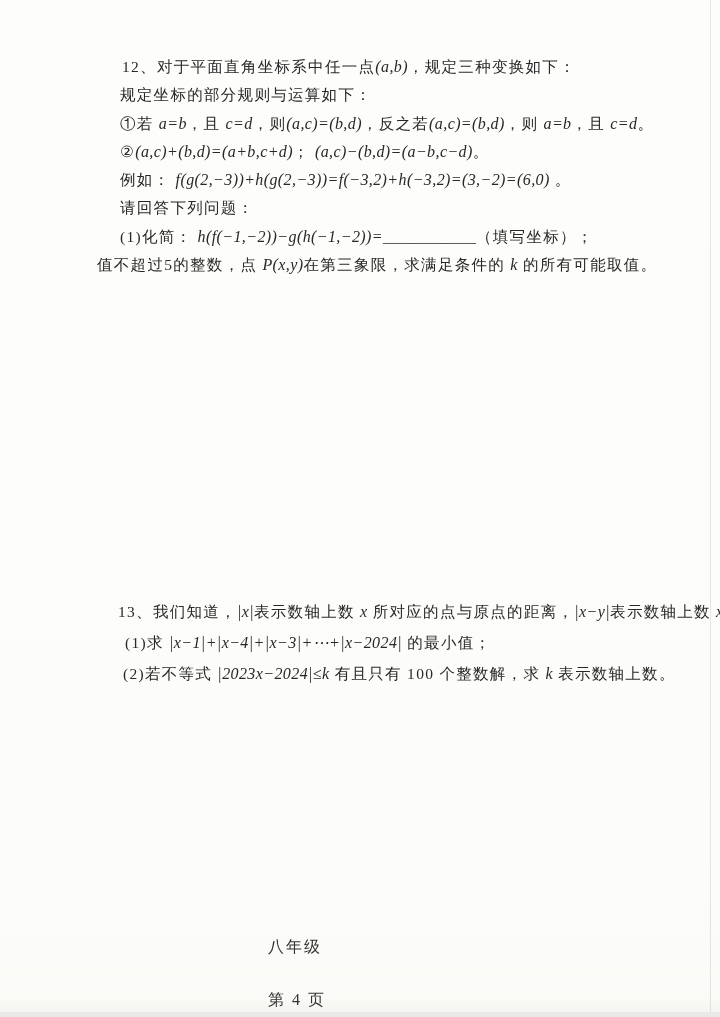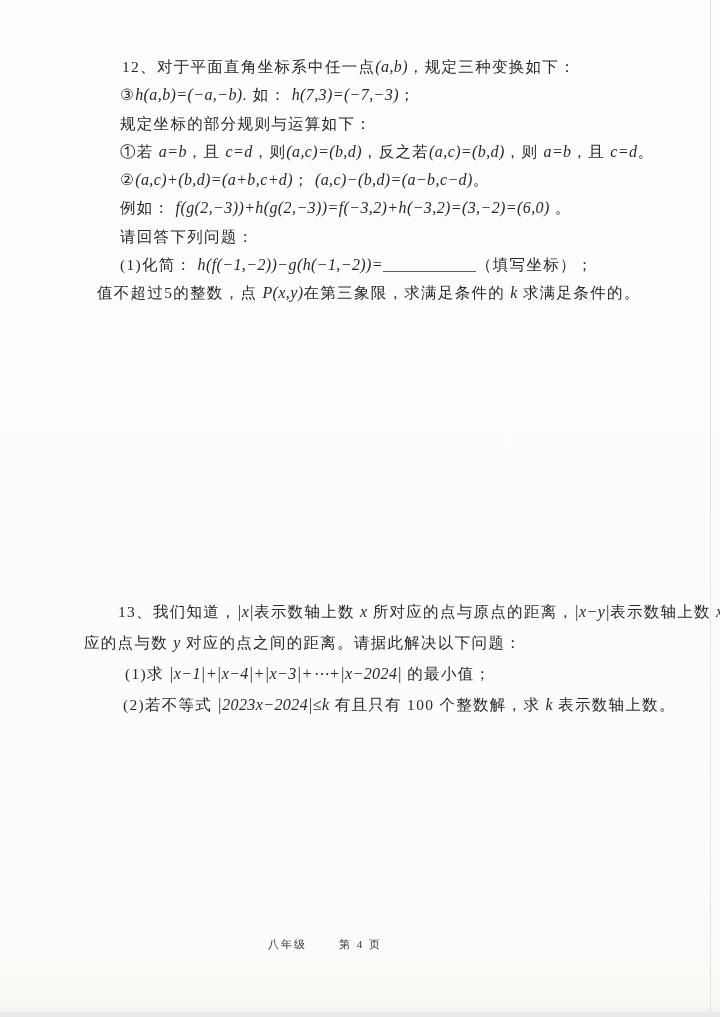--- a/index.html
+++ b/index.html
@@ -16,52 +16,50 @@
   .block{position:absolute;}
   .block-p12{left:97px;top:53px;width:552px;font-size:15.5px;line-height:28.3px;}
   .block-p13{left:84px;top:596px;width:578px;font-size:15.5px;line-height:31px;}
   .line{white-space:nowrap;}
   .seg-cn{letter-spacing:1.3px;font-weight:500;}
   .seg-m{font-style:italic;letter-spacing:0.4px;font-size:16px;}
   .seg-u{letter-spacing:0;font-weight:400;}
   .footer{
     position:absolute;left:268px;top:937px;
     display:flex;gap:32px;
-    font-size:11px;color:#333;
-    letter-spacing:2px;font-weight:500;
+    font-size:16px;color:#333;
+    letter-spacing:2px;font-weight:500;flex-direction:column;
   }
   .scan-edge{
     position:absolute;right:9px;top:0;bottom:0;width:1px;
     background:rgba(170,170,163,0.28);
   }
   .scan-bottom{
     position:absolute;left:0;right:0;bottom:0;height:14px;
     background:linear-gradient(180deg, rgba(0,0,0,0) 0%, rgba(120,120,110,0.05) 100%);
   }
 </style>
 </head>
 <body>
 
 <div class="page">
 
   <div class="block block-p12">
       <div class="line" style="padding-left: 25px;"><span class="seg-cn">12、对于平面直角坐标系中任一点</span><span class="seg-m">(a,b)</span><span class="seg-cn">，规定三种变换如下：</span></div>
-      <div class="line" style="padding-left: 23px;"><span class="seg-cn">③</span><span class="seg-m">h(a,b)=(−a,−b)</span><span class="seg-cn">. 如： </span><span class="seg-m">h(7,3)=(−7,−3)</span><span class="seg-cn">；</span></div>
       <div class="line" style="padding-left: 23px;"><span class="seg-cn">规定坐标的部分规则与运算如下：</span></div>
       <div class="line" style="padding-left: 23px;"><span class="seg-cn">①若 </span><span class="seg-m">a=b</span><span class="seg-cn">，且 </span><span class="seg-m">c=d</span><span class="seg-cn">，则</span><span class="seg-m">(a,c)=(b,d)</span><span class="seg-cn">，反之若</span><span class="seg-m">(a,c)=(b,d)</span><span class="seg-cn">，则 </span><span class="seg-m">a=b</span><span class="seg-cn">，且 </span><span class="seg-m">c=d</span><span class="seg-cn">。</span></div>
       <div class="line" style="padding-left: 23px;"><span class="seg-cn">②</span><span class="seg-m">(a,c)+(b,d)=(a+b,c+d)</span><span class="seg-cn">； </span><span class="seg-m">(a,c)−(b,d)=(a−b,c−d)</span><span class="seg-cn">。</span></div>
       <div class="line" style="padding-left: 23px;"><span class="seg-cn">例如： </span><span class="seg-m">f(g(2,−3))+h(g(2,−3))=f(−3,2)+h(−3,2)=(3,−2)=(6,0)</span><span class="seg-cn"> 。</span></div>
       <div class="line" style="padding-left: 23px;"><span class="seg-cn">请回答下列问题：</span></div>
       <div class="line" style="padding-left: 23px;"><span class="seg-cn">(1)化简： </span><span class="seg-m">h(f(−1,−2))−g(h(−1,−2))=</span><span class="seg-u">____________</span><span class="seg-cn">（填写坐标）；</span></div>
-      <div class="line"><span class="seg-cn">值不超过5的整数，点 </span><span class="seg-m">P(x,y)</span><span class="seg-cn">在第三象限，求满足条件的 </span><span class="seg-m">k</span><span class="seg-cn"> 求满足条件的。</span></div>
+      <div class="line"><span class="seg-cn">值不超过5的整数，点 </span><span class="seg-m">P(x,y)</span><span class="seg-cn">在第三象限，求满足条件的 </span><span class="seg-m">k</span><span class="seg-cn"> 的所有可能取值。</span></div>
     </div>
 
   <div class="block block-p13">
       <div class="line" style="padding-left: 34px;"><span class="seg-cn">13、我们知道，</span><span class="seg-m">|x|</span><span class="seg-cn">表示数轴上数 </span><span class="seg-m">x</span><span class="seg-cn"> 所对应的点与原点的距离，</span><span class="seg-m">|x−y|</span><span class="seg-cn">表示数轴上数 </span><span class="seg-m">x</span></div>
-      <div class="line"><span class="seg-cn">应的点与数 </span><span class="seg-m">y</span><span class="seg-cn"> 对应的点之间的距离。请据此解决以下问题：</span></div>
       <div class="line" style="padding-left: 41px;"><span class="seg-cn">(1)求 </span><span class="seg-m">|x−1|+|x−4|+|x−3|+⋯+|x−2024|</span><span class="seg-cn"> 的最小值；</span></div>
       <div class="line" style="padding-left: 39px;"><span class="seg-cn">(2)若不等式 </span><span class="seg-m">|2023x−2024|≤k</span><span class="seg-cn"> 有且只有 100 个整数解，求 </span><span class="seg-m">k</span><span class="seg-cn"> 表示数轴上数。</span></div>
     </div>
 
   <div class="footer">
     <span>八年级</span>
     <span>第 4 页</span>
   </div>
 
   <div class="scan-edge"></div>

